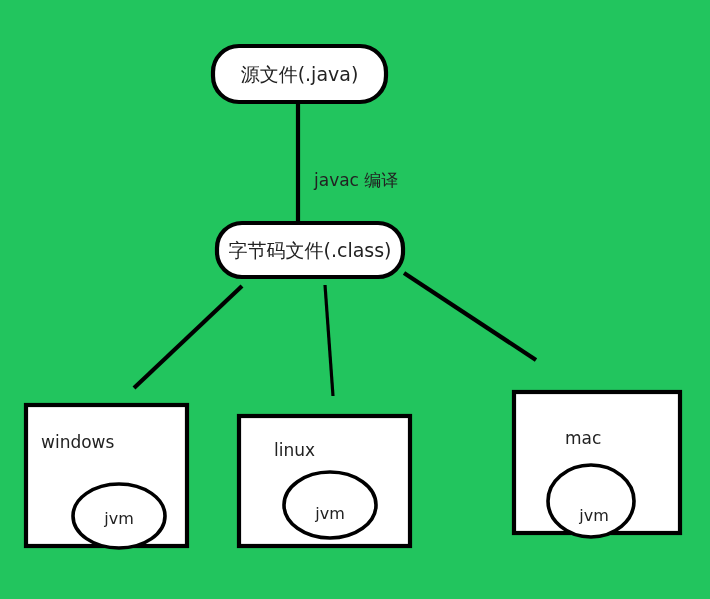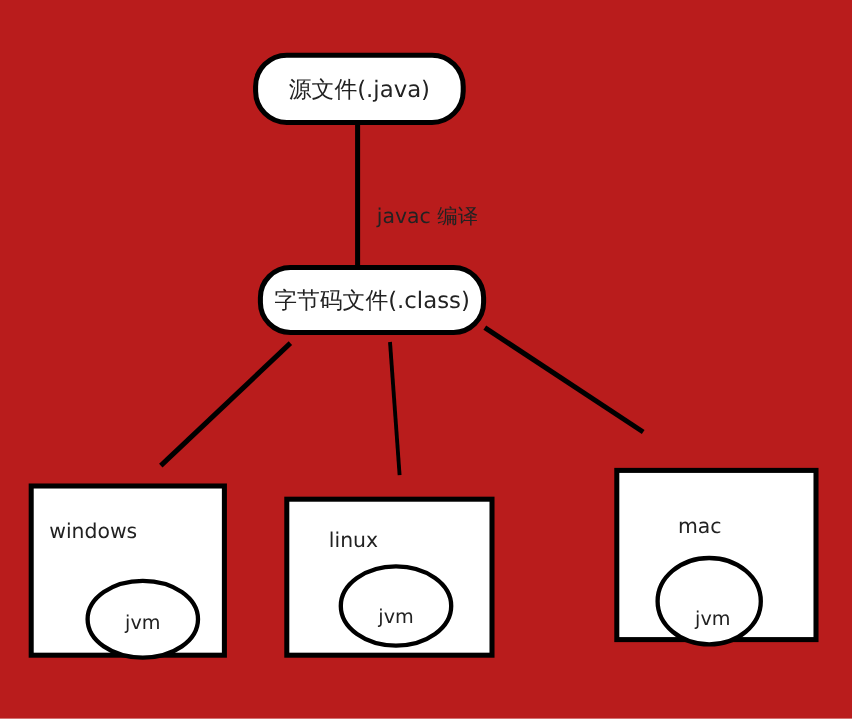--- a/index.html
+++ b/index.html
@@ -10,21 +10,21 @@
   body {
     width: 710px;
     height: 599px;
     font-family: "DejaVu Sans", "Liberation Sans", sans-serif;
     overflow: hidden;
   }
   #diagram-root {
     position: relative;
     width: 710px;
     height: 599px;
-    background: #b91c1c;
+    background: #22c55e;
   }
   svg#diagram-canvas {
     display: block;
     width: 710px;
     height: 599px;
   }
   .node-shape {
     fill: #ffffff;
     stroke: #000000;
   }

